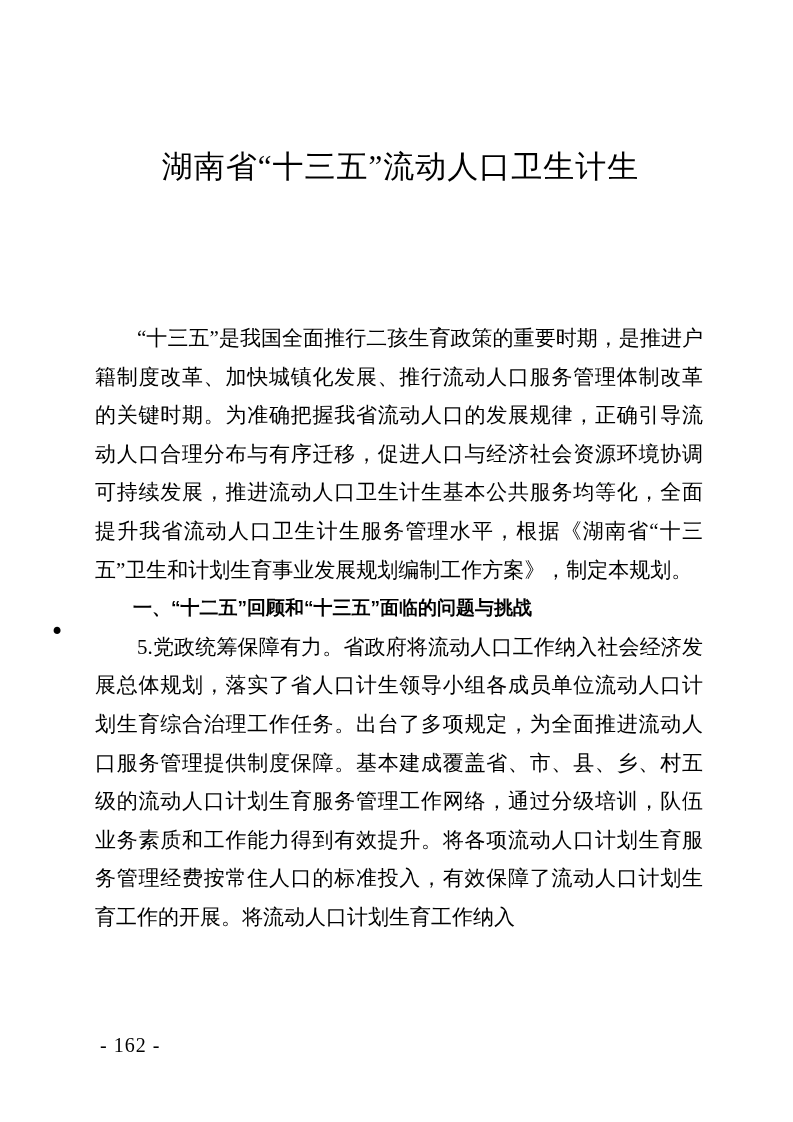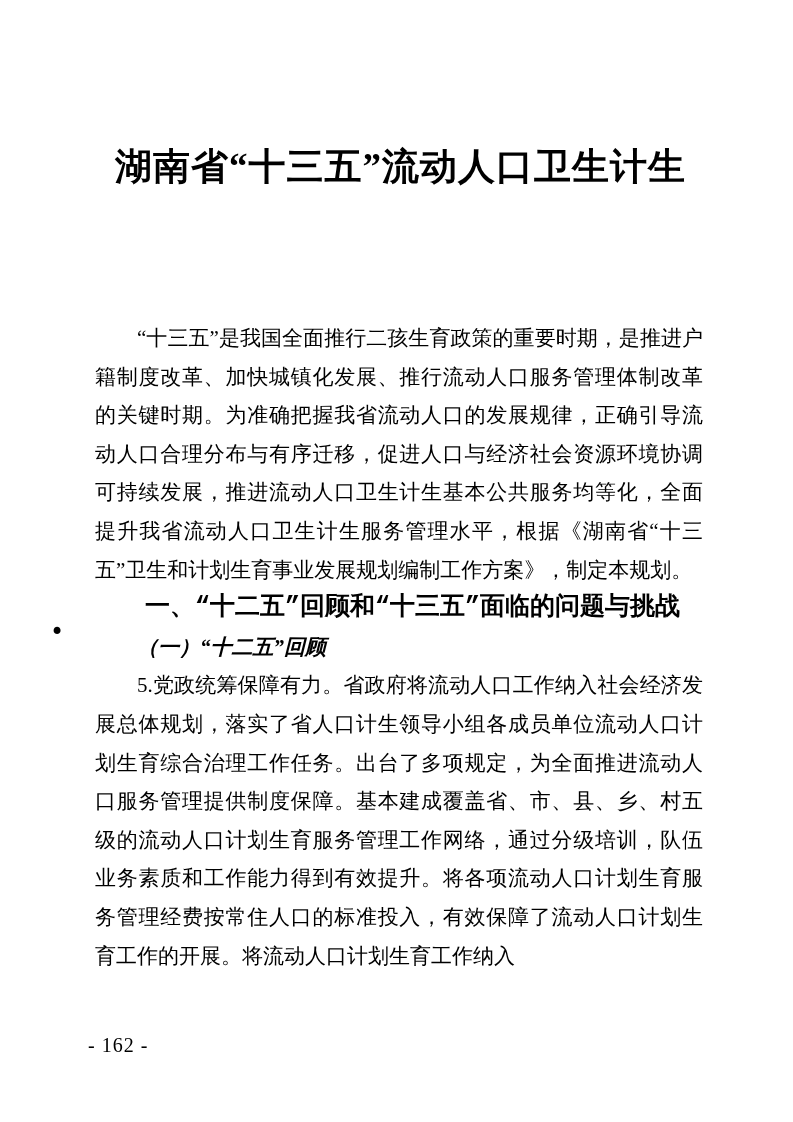--- a/index.html
+++ b/index.html
@@ -13,64 +13,64 @@
     color: #000000;
     overflow: hidden;
   }
   .title-block {
     position: absolute;
     top: 144px;
     left: 8px;
     right: 0;
     text-align: center;
     font-family: "Liberation Serif", "DejaVu Serif", serif;
-    font-weight: 700;
-    font-size: 37px;
+    font-weight: 400;
+    font-size: 31px;
     line-height: 46px;
     letter-spacing: 1px;
   }
   .content {
     position: absolute;
     top: 319px;
     left: 95px;
     width: 608px;
     font-family: "Liberation Serif", "DejaVu Serif", serif;
     font-size: 21px;
     line-height: 38.6px;
     text-align: justify;
     text-justify: inter-character;
     word-break: break-all;
   }
   .para {
     text-indent: 2em;
   }
   .section-heading {
-    font-family: Liberation Mono, monospace;
+    font-family: Liberation Sans, sans-serif;
     font-weight: 700;
     text-indent: 2em;
-    font-size: 25px;
+    font-size: 19px;
   }
   .subsection-heading {
     font-family: "Liberation Serif", "DejaVu Serif", serif;
     font-weight: 700;
     font-style: italic;
     text-indent: 2em;
     font-size: 21px;
   }
   .margin-bullet {
     position: absolute;
     left: 50px;
     top: 620px;
     font-size: 24px;
     line-height: 24px;
     font-family: "DejaVu Sans", sans-serif;
   }
   .footer {
     position: absolute;
-    left: 88px;
+    left: 100px;
     top: 1034px;
     font-family: "Liberation Serif", "DejaVu Serif", serif;
     font-size: 20px;
     letter-spacing: 1px;
   }
 </style>
 </head>
 <body>
 
 <div class="page">
@@ -79,20 +79,19 @@
     <div>湖南省“十三五”流动人口卫生计生</div>
   </div>
 
   <span class="margin-bullet">•</span>
 
   <div class="content">
     <p class="para">“十三五”是我国全面推行二孩生育政策的重要时期，是推进户籍制度改革、加快城镇化发展、推行流动人口服务管理体制改革的关键时期。为准确把握我省流动人口的发展规律，正确引导流动人口合理分布与有序迁移，促进人口与经济社会资源环境协调可持续发展，推进流动人口卫生计生基本公共服务均等化，全面提升我省流动人口卫生计生服务管理水平，根据《湖南省“十三五”卫生和计划生育事业发展规划编制工作方案》，制定本规划。</p>
 
     <div class="section-heading">一、“十二五”回顾和“十三五”面临的问题与挑战</div>
 
-    <div class="subsection-heading">（一）“十二五”回顾</div>
 
     <p class="para">5.党政统筹保障有力。省政府将流动人口工作纳入社会经济发展总体规划，落实了省人口计生领导小组各成员单位流动人口计划生育综合治理工作任务。出台了多项规定，为全面推进流动人口服务管理提供制度保障。基本建成覆盖省、市、县、乡、村五级的流动人口计划生育服务管理工作网络，通过分级培训，队伍业务素质和工作能力得到有效提升。将各项流动人口计划生育服务管理经费按常住人口的标准投入，有效保障了流动人口计划生育工作的开展。将流动人口计划生育工作纳入</p>
   </div>
 
   <div class="footer">- 162 -</div>
 
 </div>
 
 </body></html>

